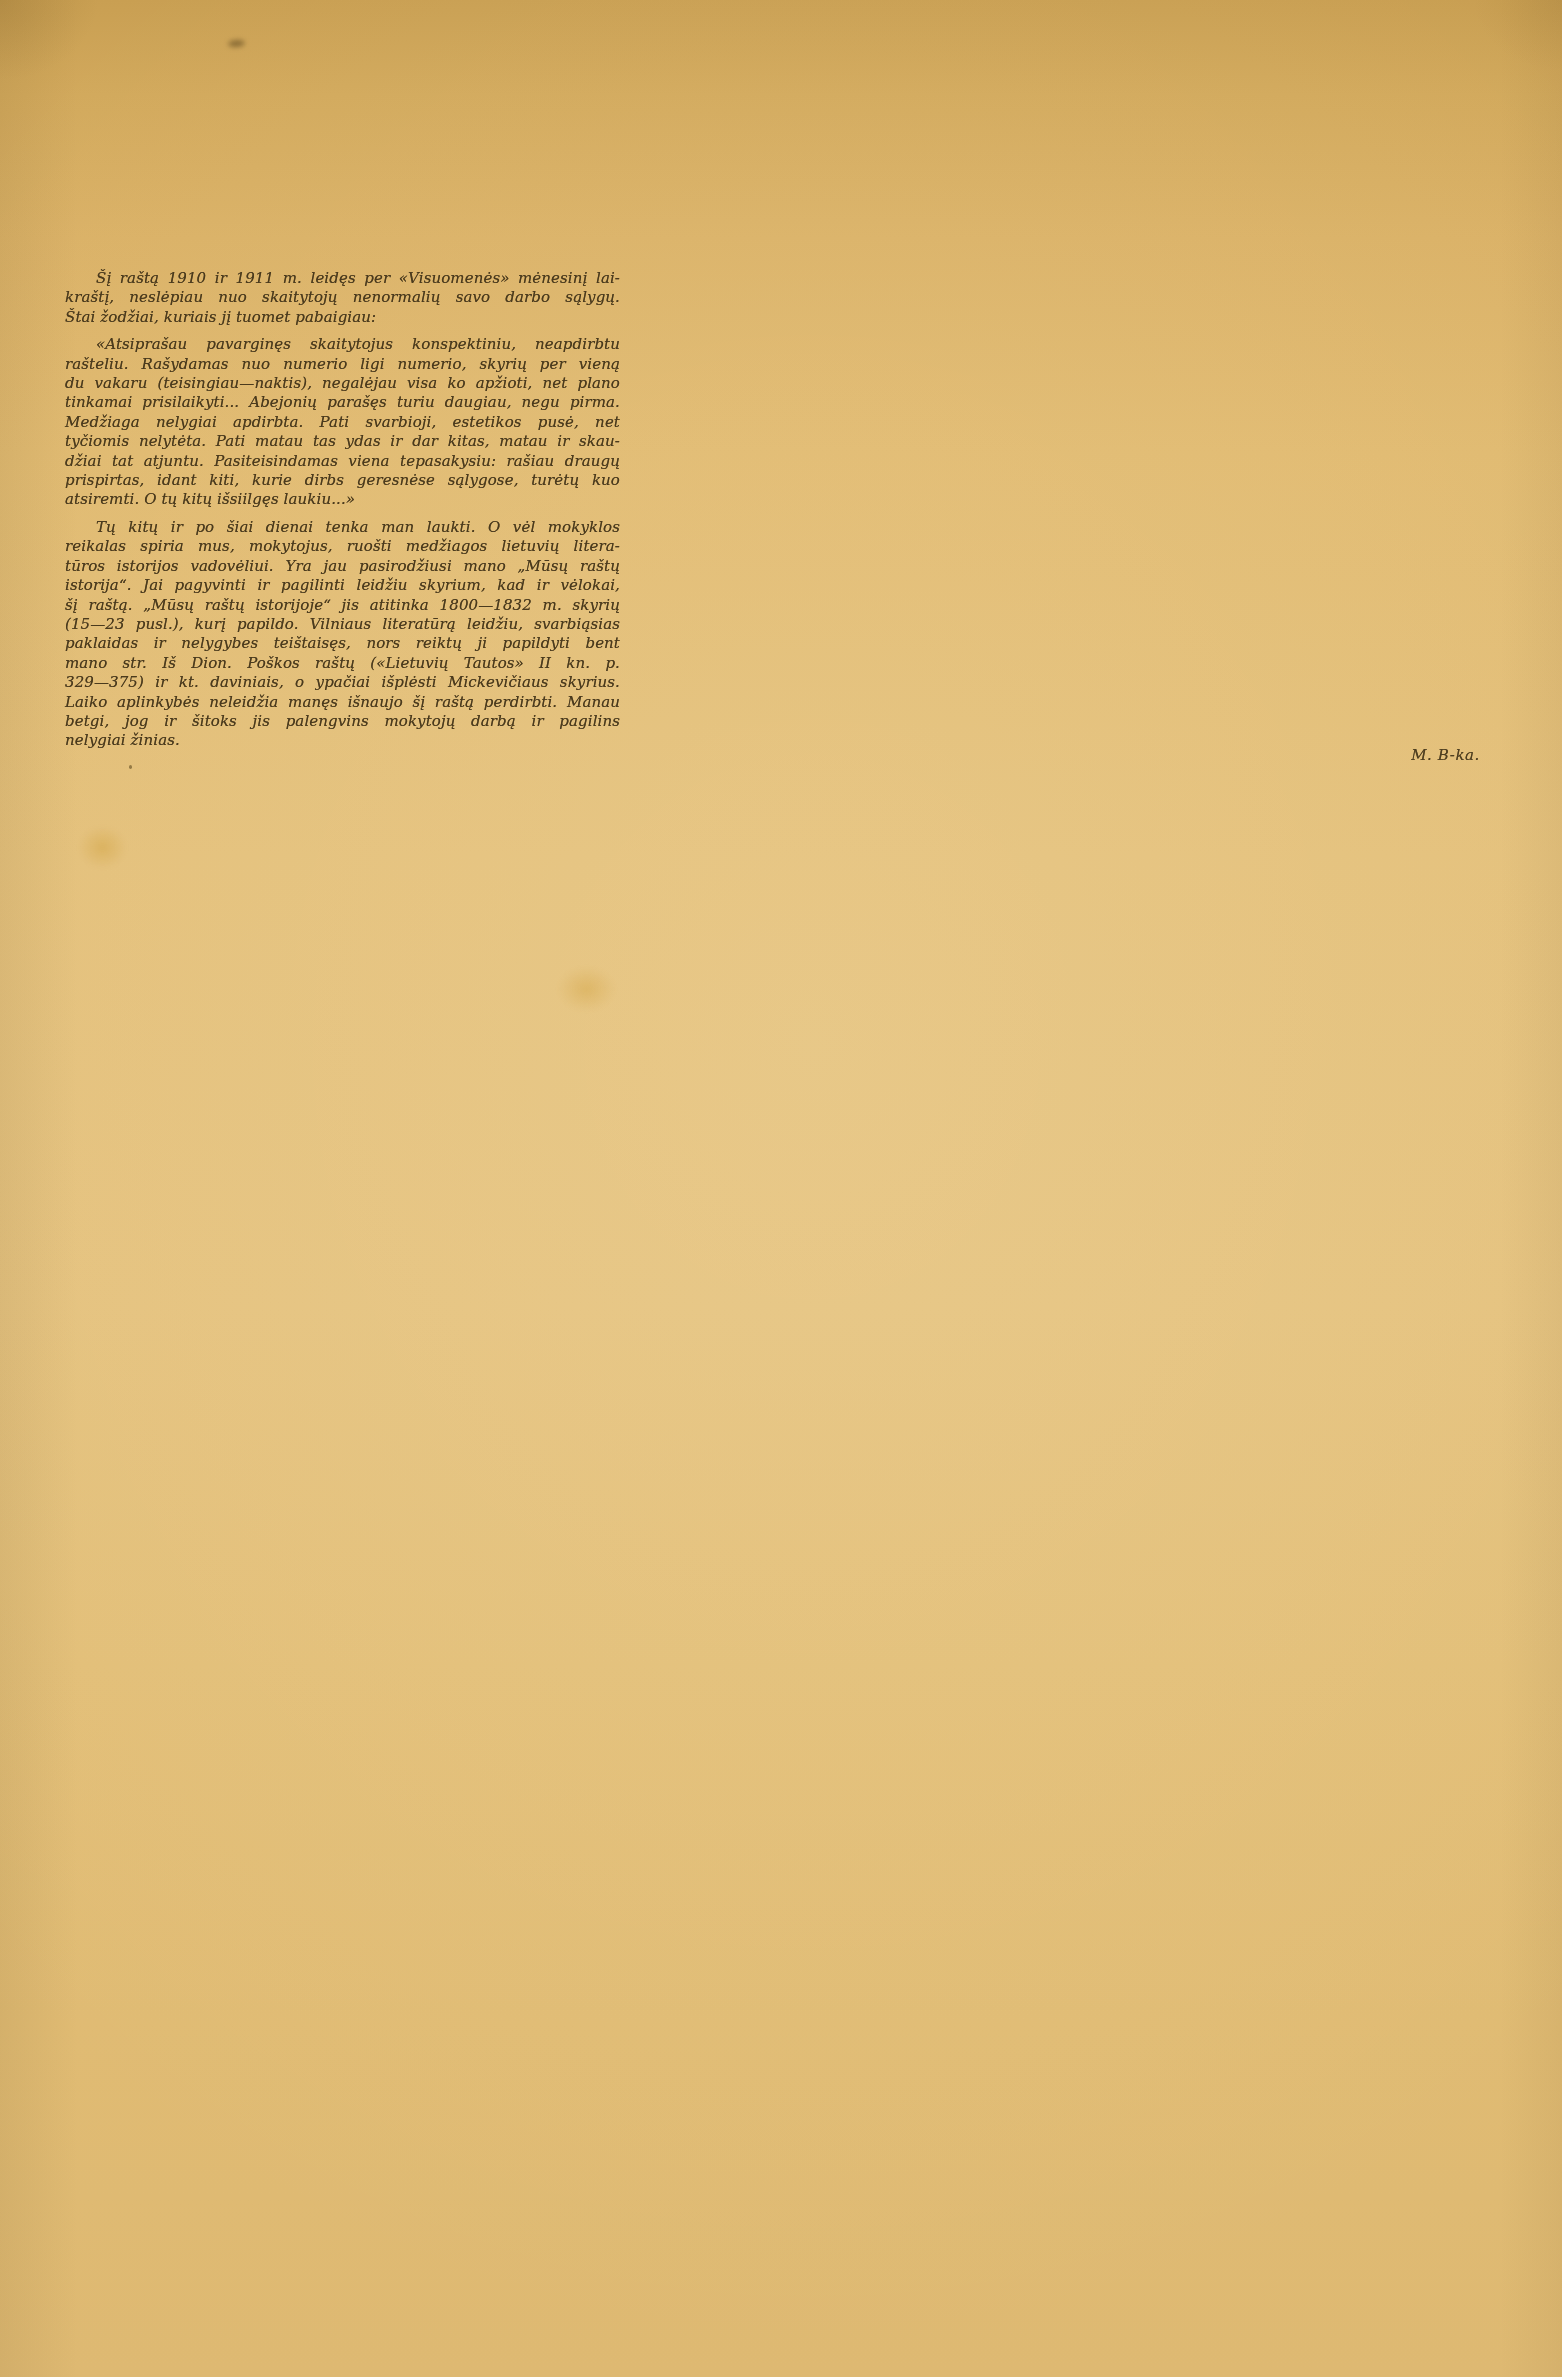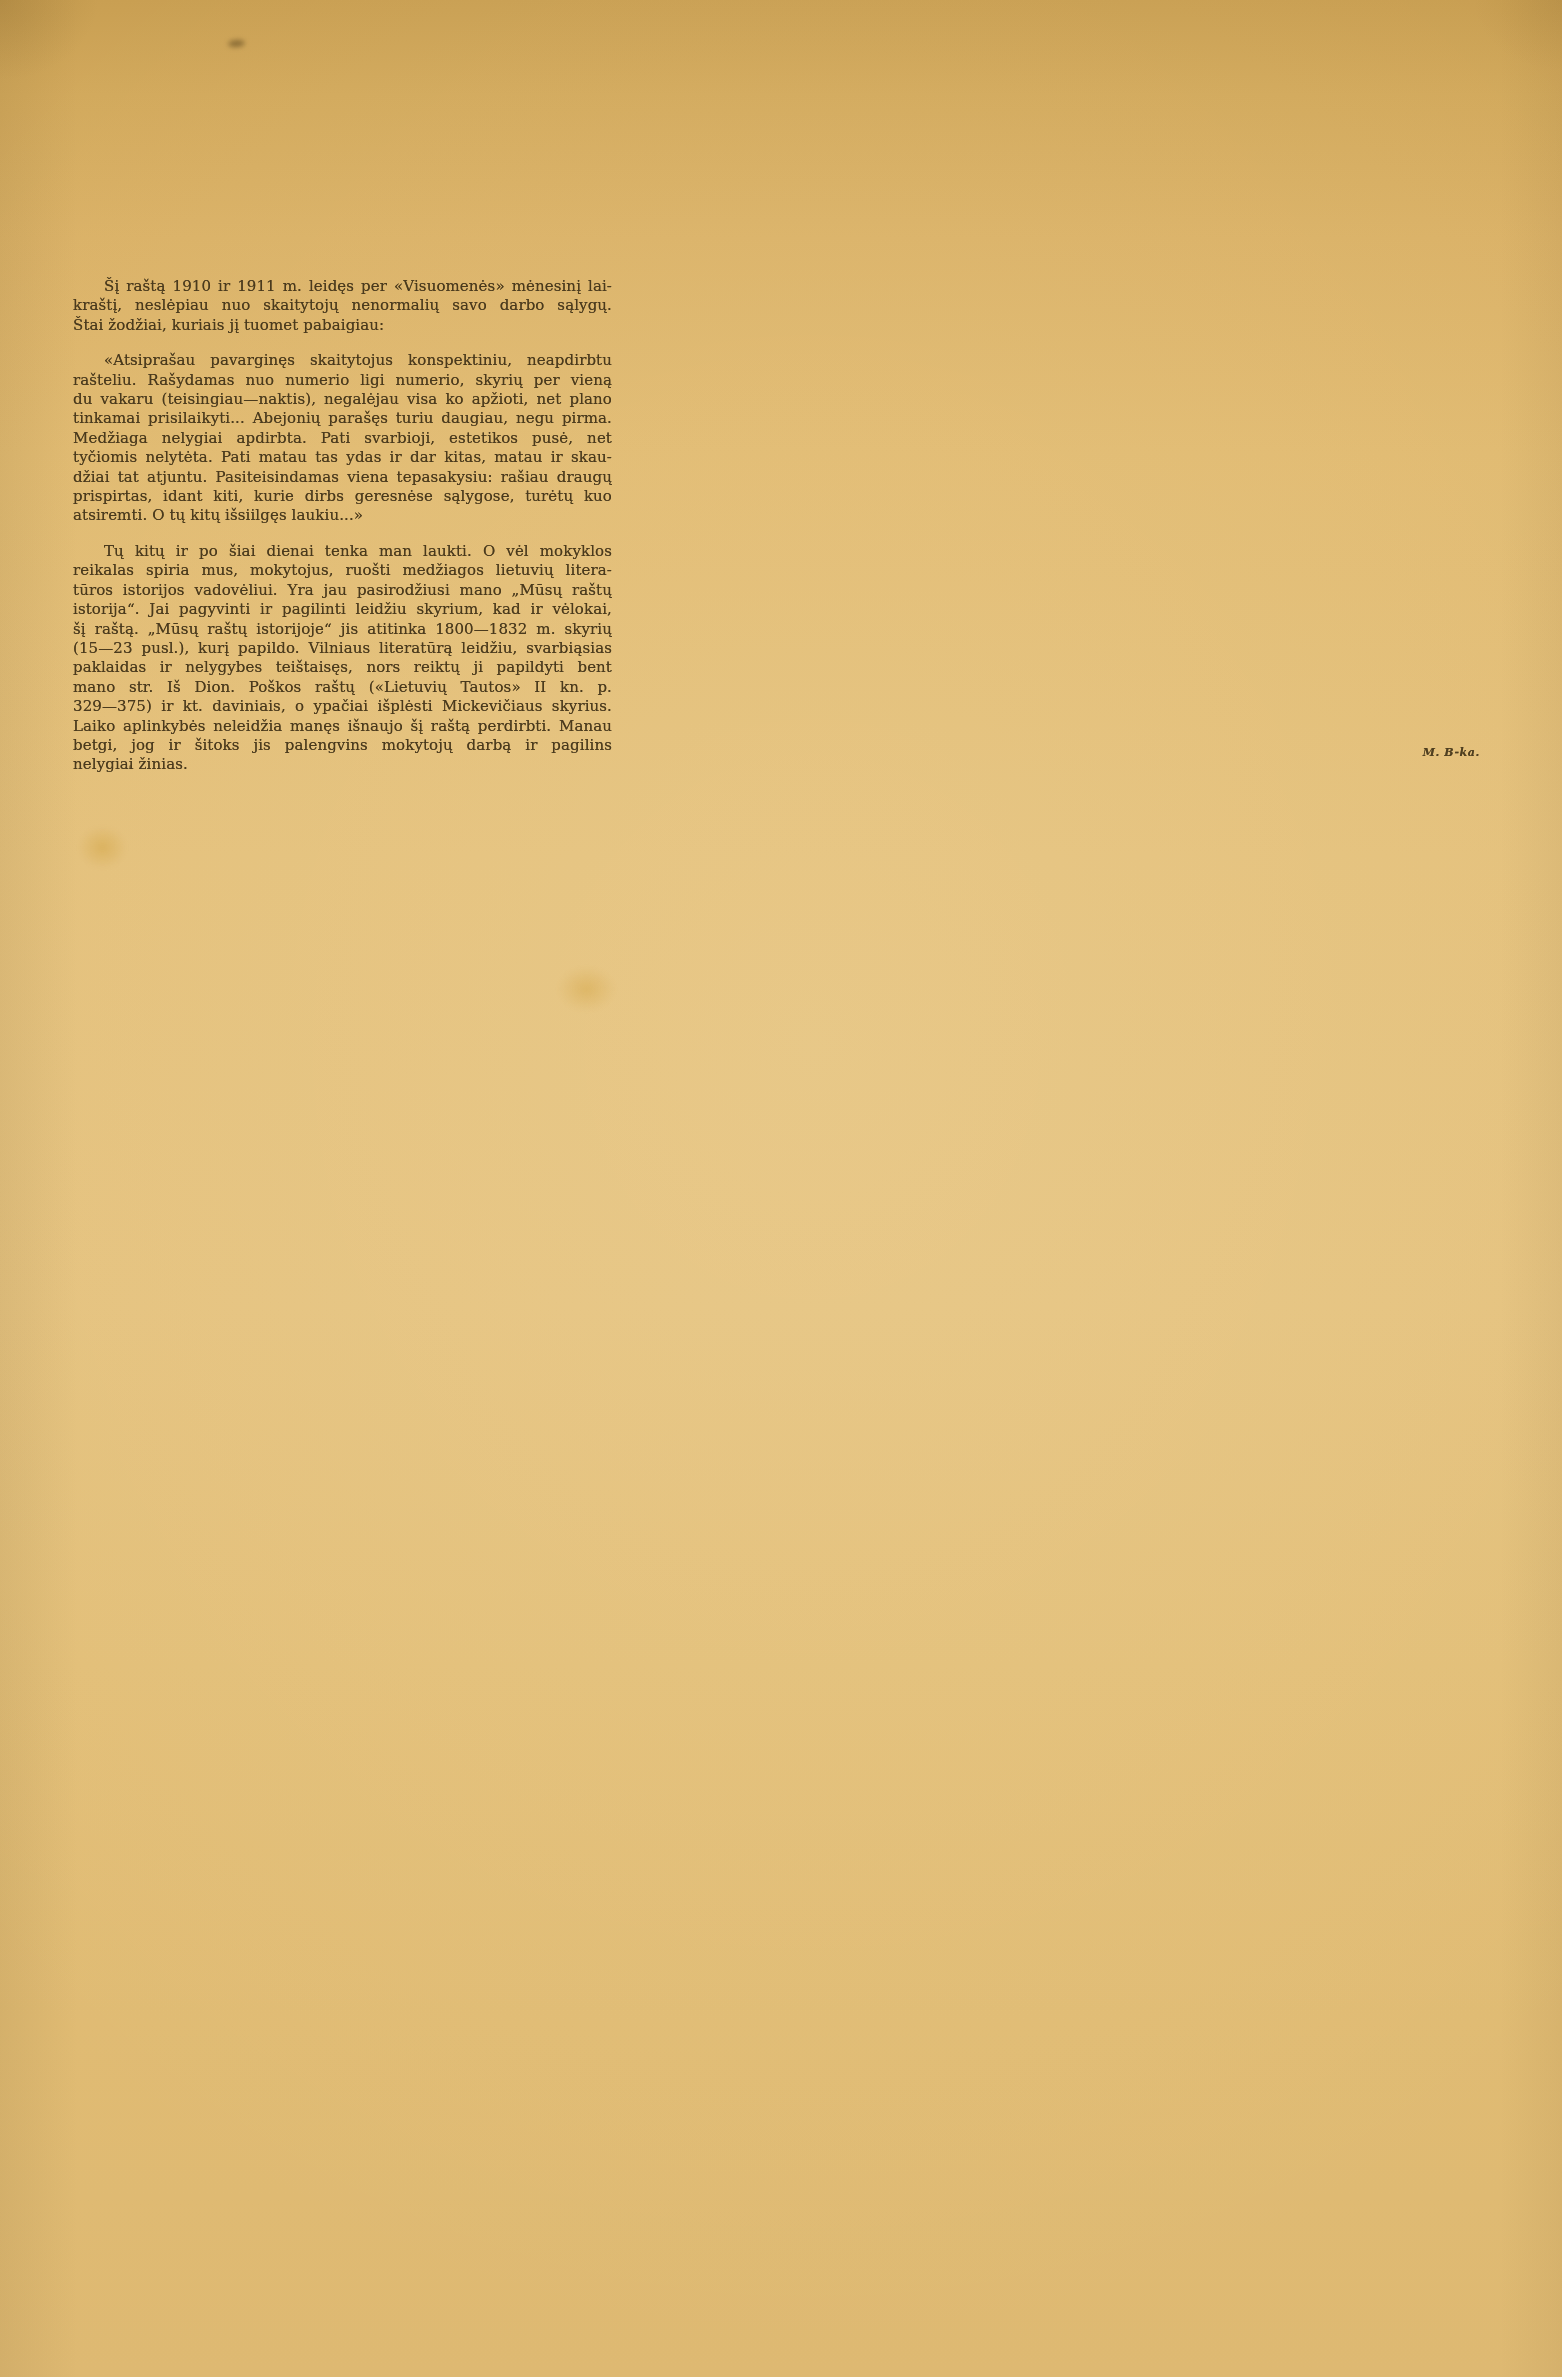--- a/index.html
+++ b/index.html
@@ -39,30 +39,29 @@
     position:absolute;left:129px;top:765px;width:3.2px;height:3.8px;
     background:rgba(84,63,24,0.55);border-radius:50%;filter:blur(0.4px);
   }
   .text-block{
     position:absolute;left:57px;top:261px;width:571px;
     font-size:15px;line-height:19.4px;
     color:#4a3a1d;
     letter-spacing:0.1px;
     text-shadow:0 0 0.3px rgba(74,58,29,0.75);
   }
-  .para{margin:16px;padding:0;}
+  .para{margin:8px;padding:0;font-style:italic;}
   .line{text-align:justify;text-align-last:justify;text-justify:inter-word;}
   .line.last{text-align:center;text-align-last:left;}
   .line.indent{text-indent:31px;}
   .signature{
     position:absolute;right:82px;top:746px;
-    font-style:italic;font-size:11px;
+    font-style:italic;font-size:15px;
     color:#4f3f20;letter-spacing:0.6px;
     text-shadow:0 0 0.3px rgba(74,58,29,0.7);
-    font-weight:bold;
   }
 </style>
 </head>
 <body>
 
 <div class="page">
   <div class="smudge-top"></div>
   <div class="stain-bottom-left"></div>
   <div class="stain-bottom-right"></div>
   <div class="speck"></div>

